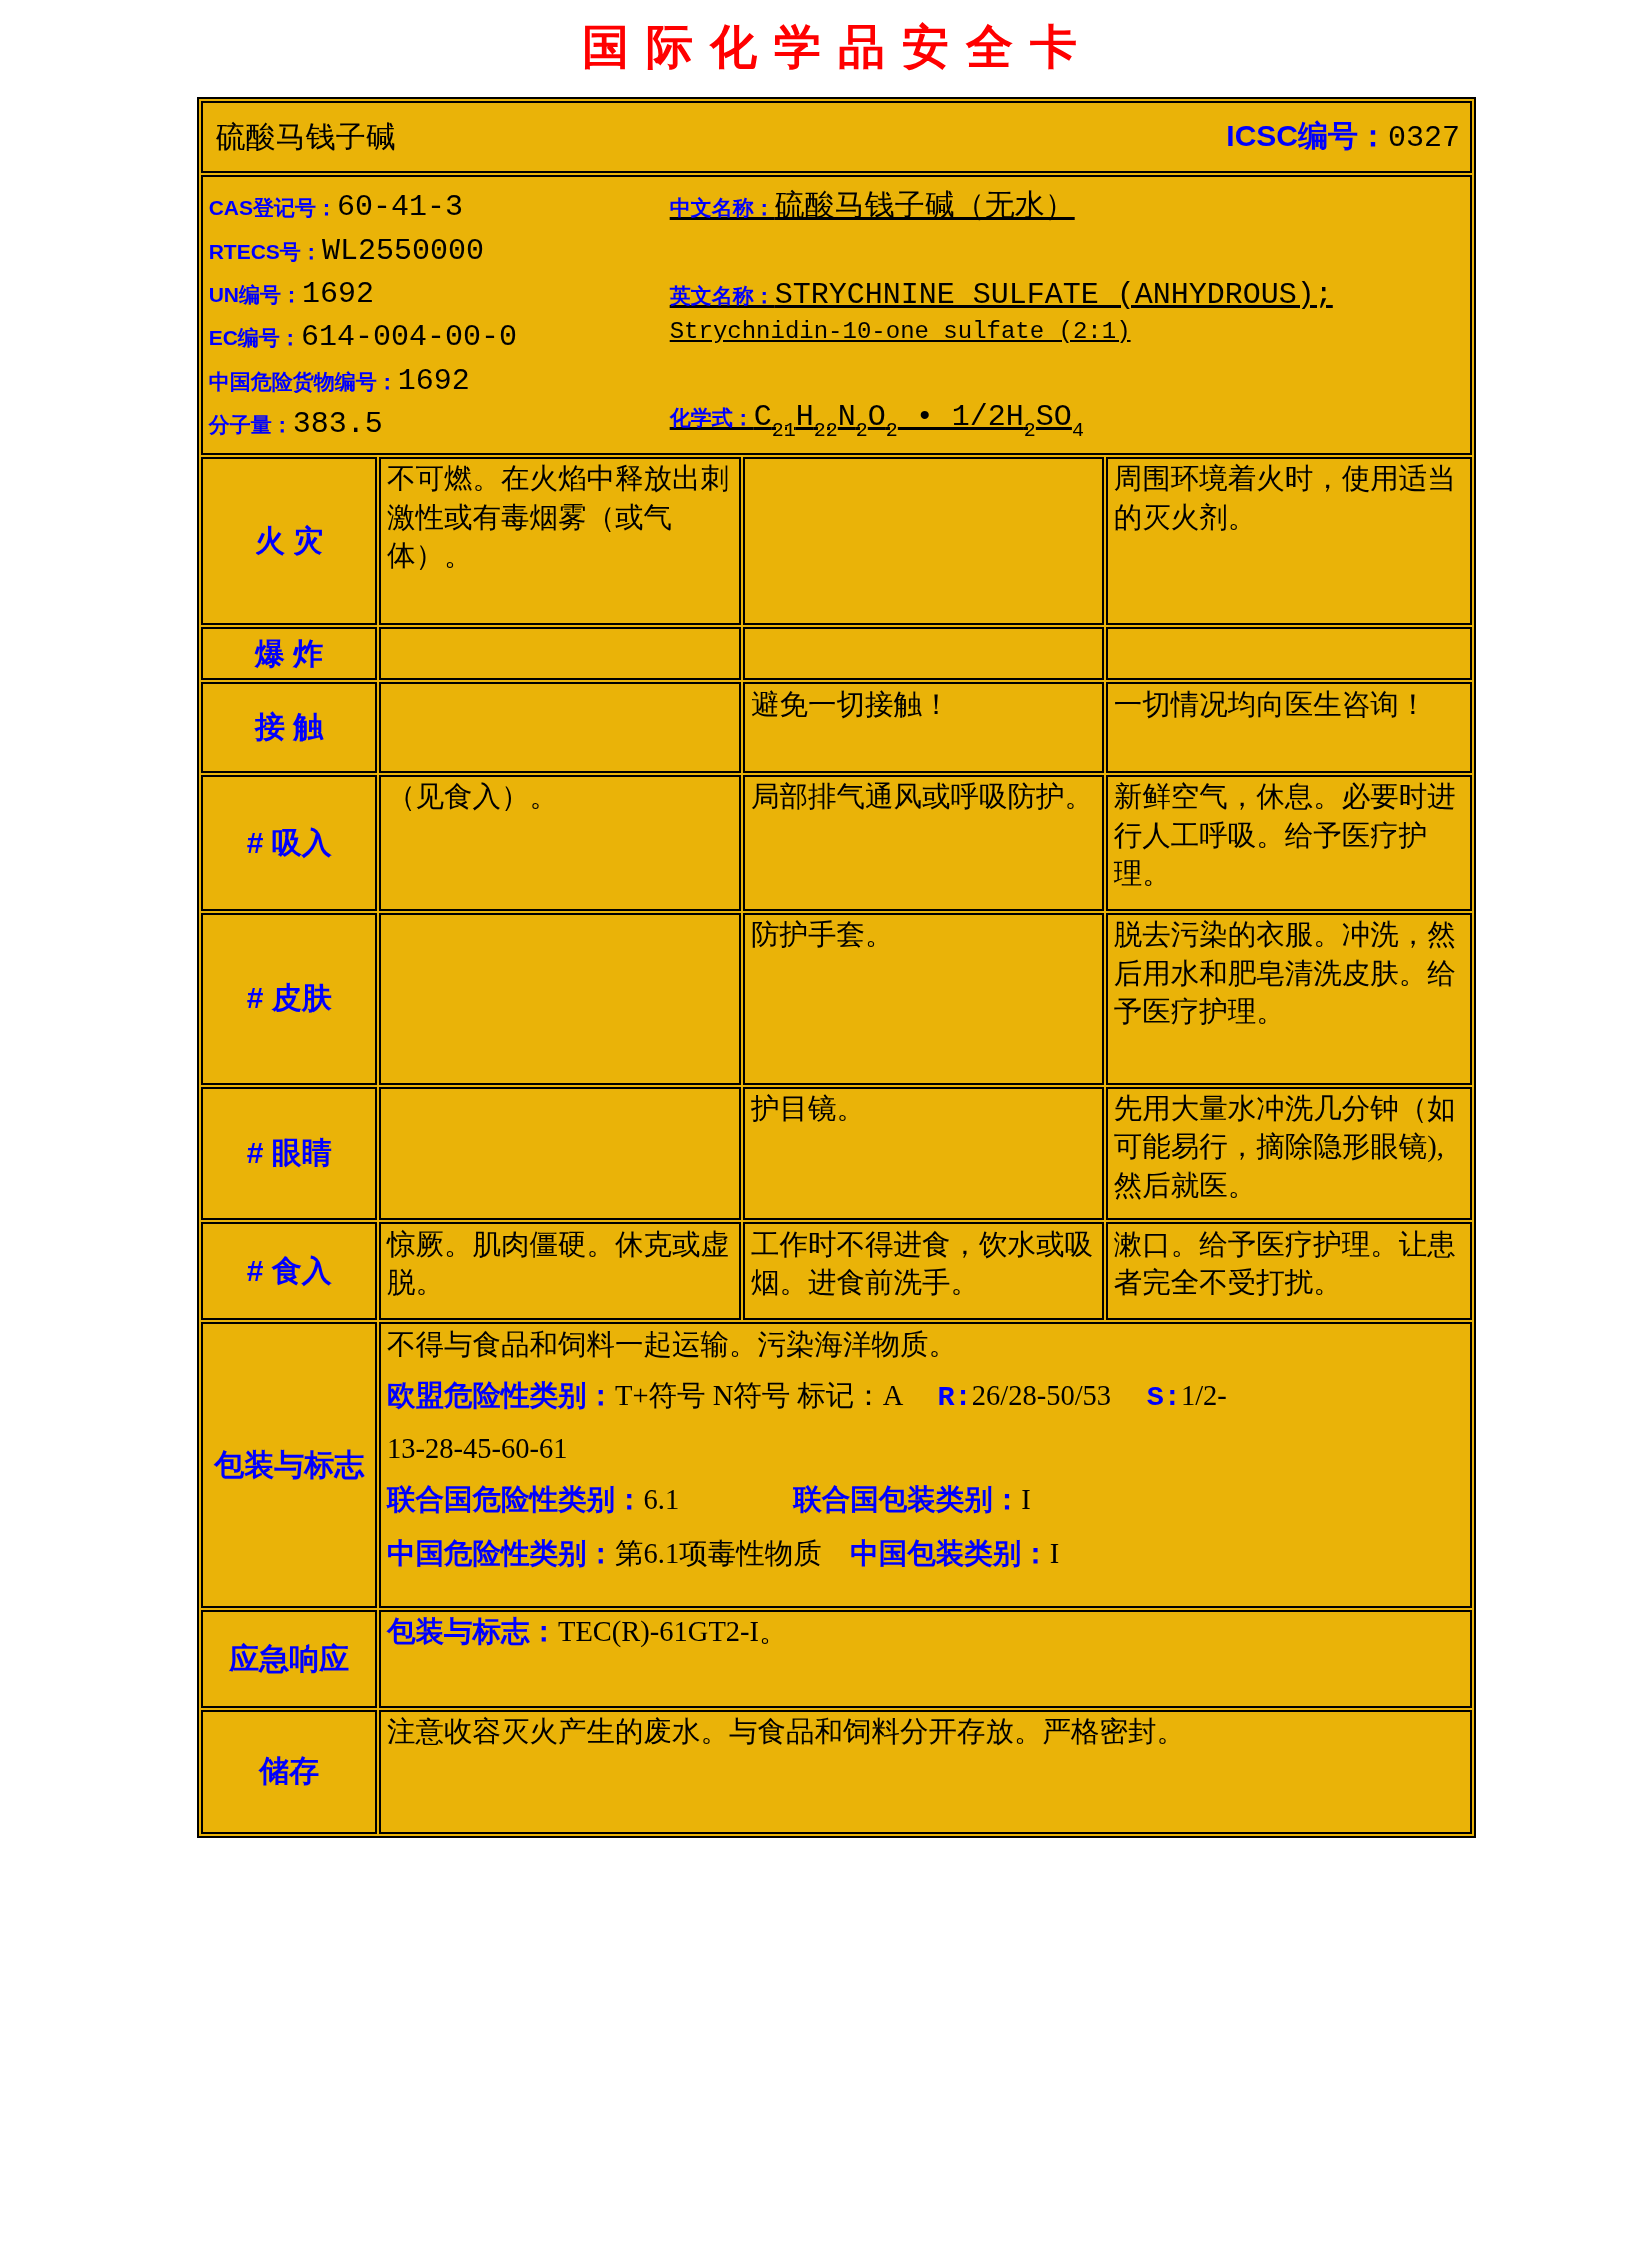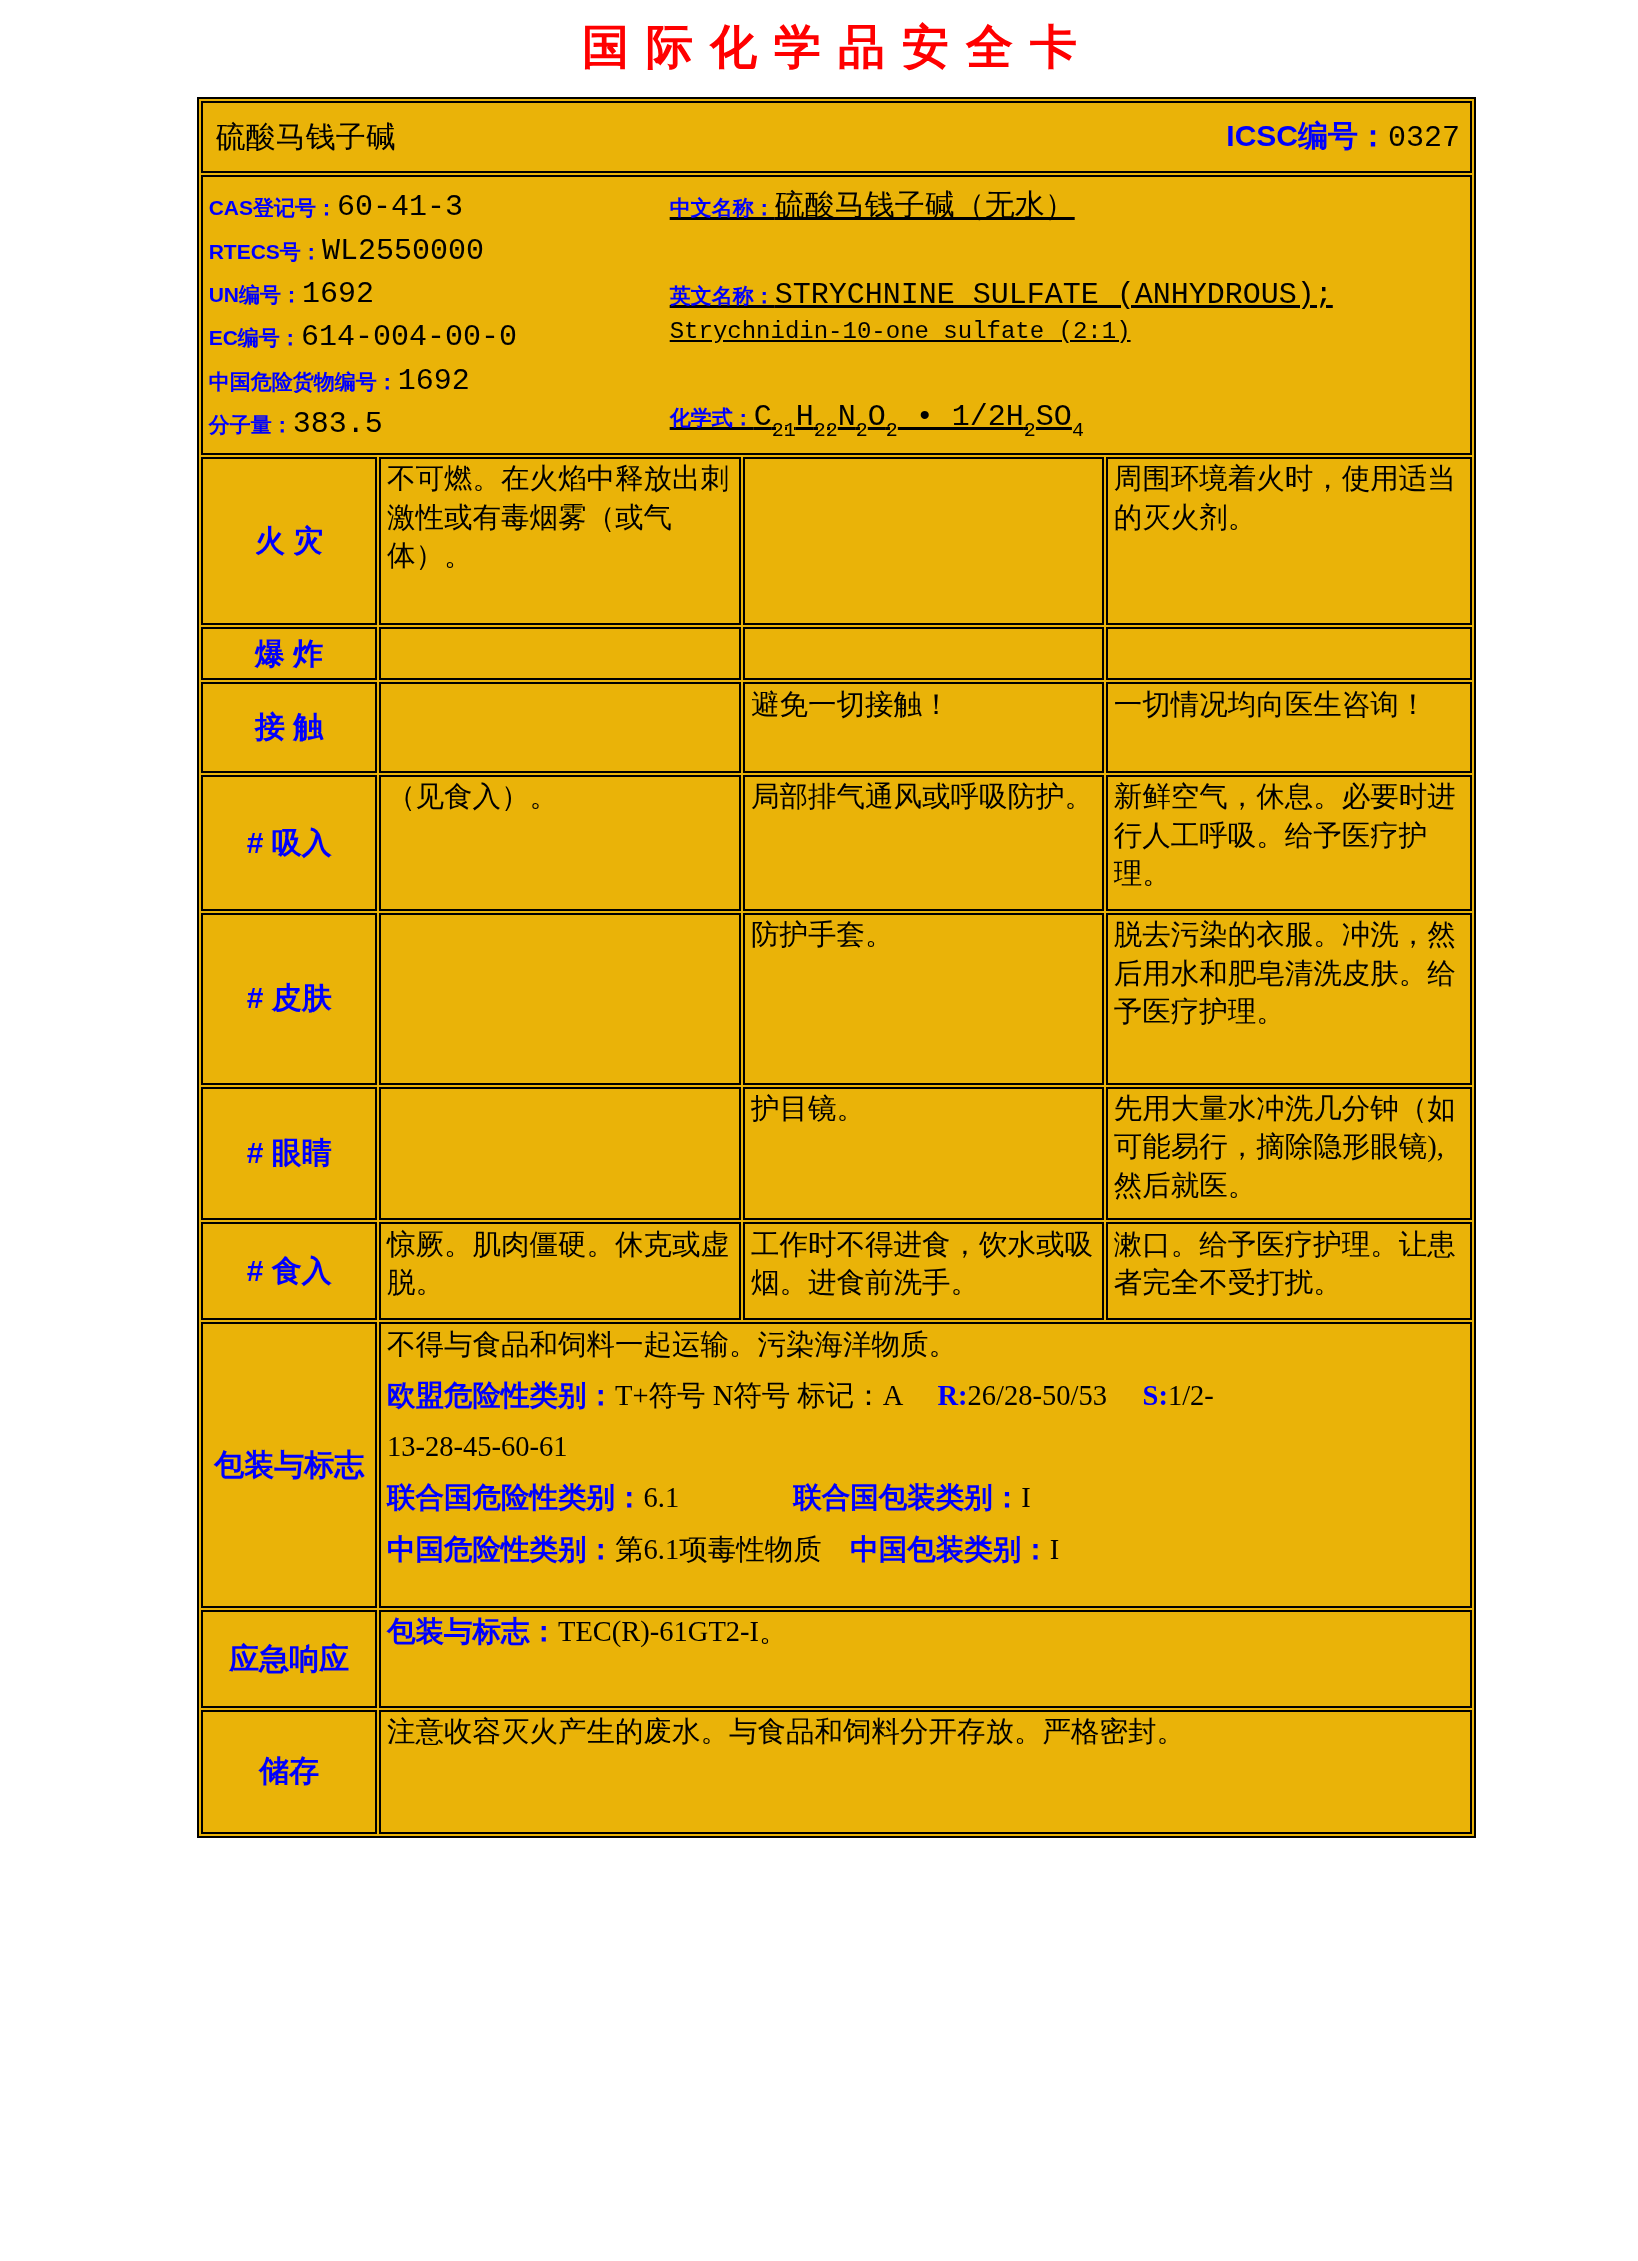--- a/index.html
+++ b/index.html
@@ -49,21 +49,21 @@
   tr.r-fire  td{height:162px} tr.r-expl td{height:46px}
   tr.r-cont  td{height:84px} tr.r-inh  td{height:129px}
   tr.r-skin  td{height:165px} tr.r-eye  td{height:127px}
   tr.r-ing   td{height:91px} tr.r-spill td{height:91px}
   tr.r-pack  td{height:279px} tr.r-emer td{height:91px}
   tr.r-stor  td{height:117px}
 
   .pack-cell{white-space:pre-wrap;}
   .pack-line{margin-bottom:12.8px;}
   .sg-b{color:#0000fe;font-weight:bold;
-        font-family:Liberation Serif, serif;}
+        font-family:Liberation Mono, monospace;}
   .sg-k{color:#000;}
 </style>
 </head>
 <body>
 
 <div class="page">
 
   <div class="doc-title">国际化学品安全卡</div>
 
   <table class="card">

